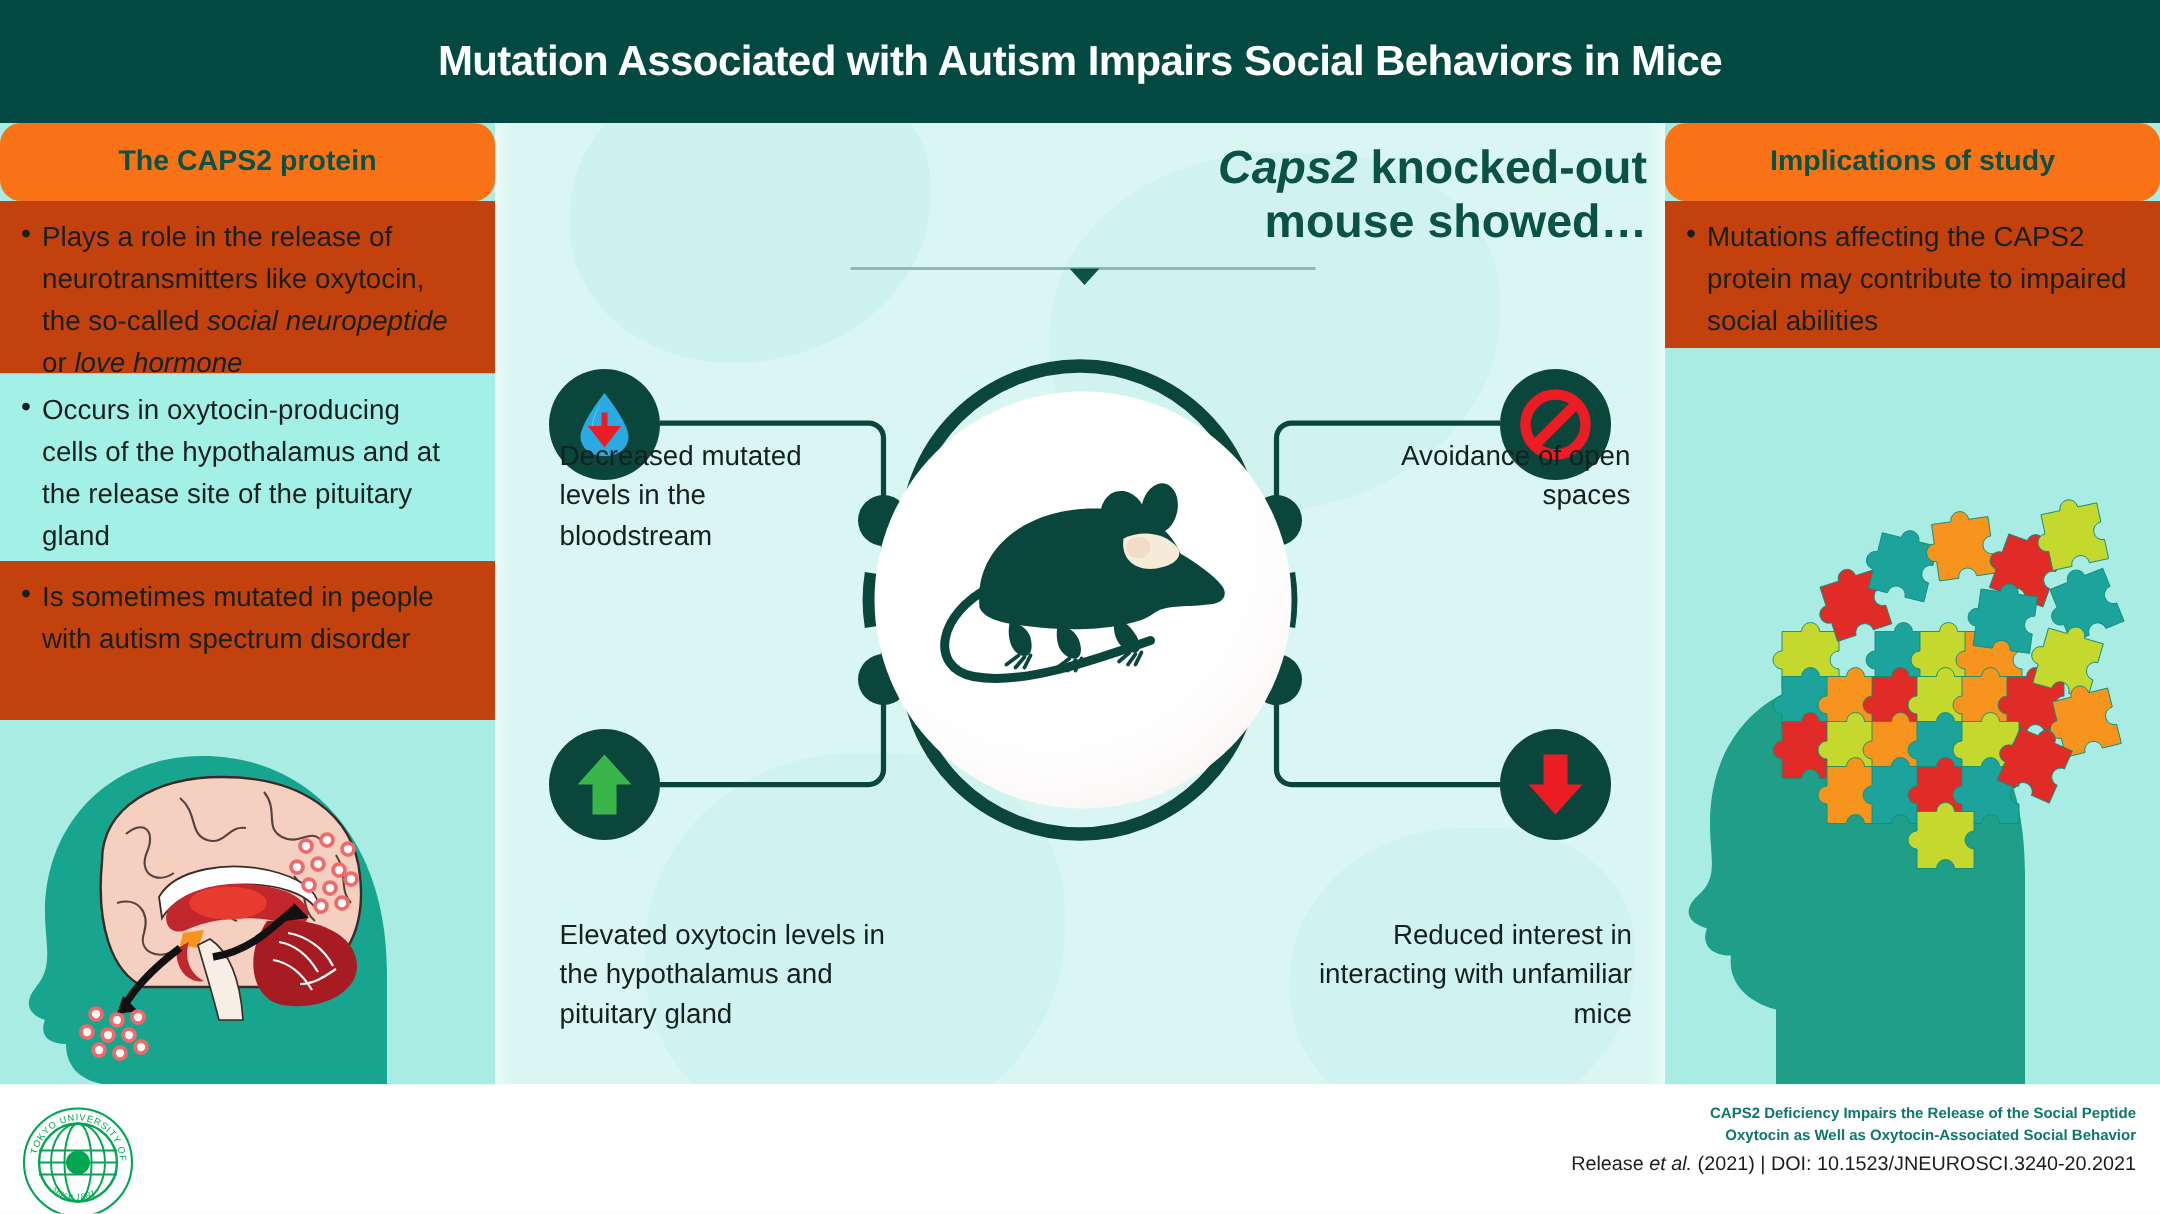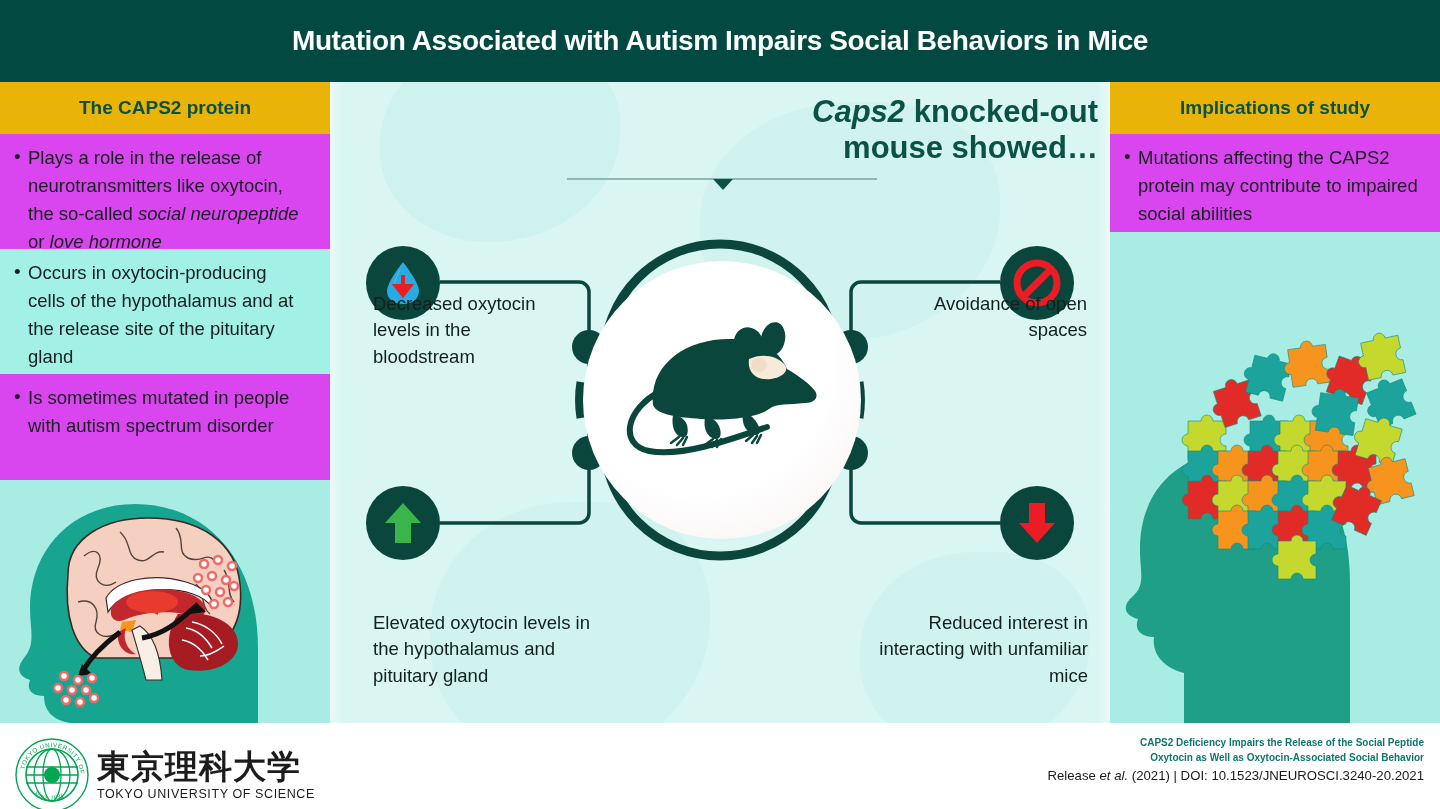--- a/index.html
+++ b/index.html
@@ -45,32 +45,32 @@
   .panel.right { left: 1110px; width: 330px; }
   .panel-divider-l { position: absolute; left: 330px; top: 0; width: 12px; height: 641px;
       background: linear-gradient(to right, #e9fbf8, #d9f6f2); }
   .panel-divider-r { position: absolute; left: 1098px; top: 0; width: 12px; height: 641px;
       background: linear-gradient(to left, #e9fbf8, #d9f6f2); }
 
   .panel-head {
     position: relative;
     height: 52px;
     display: flex; align-items: center; justify-content: center;
-    background: #eab308;
+    background: #f97316;
     color: #0a5145;
-    font-size: 19px; font-weight: bold;
+    font-size: 19px; font-weight: bold; border-radius: 14px;
   }
   .band {
     position: relative;
     padding: 10px 22px 12px 14px;
     color: #17201e;
     font-size: 18.5px;
     line-height: 1.52;
   }
-  .band.dark  { background: #d946ef; }
+  .band.dark  { background: #c2410c; }
   .band.light { background: #a2f0e6; }
   .band ul { list-style: none; }
   .band li { position: relative; padding-left: 14px; }
   .band li::before {
     content: "\2022"; position: absolute; left: 0; top: -1px;
     font-size: 19px; color: #17201e;
   }
   .band em { font-style: italic; }
 
   
@@ -396,21 +396,21 @@
           <path d="M19 2 L37 22 H27 V42 H11 V22 H1 Z" fill="#39b54a"></path>
         </svg>
       </div>
 
       <div class="bubble" style="left:658px;top:404px;">
         <svg width="38" height="44" viewBox="0 0 38 44">
           <path d="M19 42 L1 22 H11 V2 H27 V22 H37 Z" fill="#ec1c24"></path>
         </svg>
       </div>
 
-      <div class="node-label tl">Decreased oxytocin levels in the bloodstream</div>
+      <div class="node-label tl">Decreased mutated levels in the bloodstream</div>
       <div class="node-label tr">Avoidance of open spaces</div>
       <div class="node-label bl">Elevated oxytocin levels in the hypothalamus and pituitary gland</div>
       <div class="node-label br">Reduced interest in interacting with unfamiliar mice</div>
     </div>
   </div>
 
   <div class="footer">
     <div class="logo-row">
       <svg width="76" height="76" viewBox="0 0 76 76">
         <circle cx="38" cy="38" r="36" fill="none" stroke="#00a651" stroke-width="1.4"></circle>
@@ -423,24 +423,20 @@
         <circle cx="38" cy="38" r="8" fill="#00a651"></circle>
         <path id="sealtop" d="M10 38 A28 28 0 0 1 66 38" fill="none"></path>
         <text font-size="6.2" fill="#00a651" font-family="'Liberation Sans',sans-serif" letter-spacing="0.6">
           <textPath href="#sealtop" startOffset="6%">TOKYO UNIVERSITY OF SCIENCE</textPath>
         </text>
         <path id="sealbot" d="M13 44 A26 26 0 0 0 63 44" fill="none"></path>
         <text font-size="6.4" fill="#00a651" font-family="'Liberation Serif',serif" font-style="italic" letter-spacing="0.4">
           <textPath href="#sealbot" startOffset="22%">since 1881</textPath>
         </text>
       </svg>
-      <div class="logo-text">
-        <div class="logo-jp">東京理科大学</div>
-        <div class="logo-en">TOKYO UNIVERSITY OF SCIENCE</div>
-      </div>
     </div>
 
     <div class="cite">
       <div class="cite-title">CAPS2 Deficiency Impairs the Release of the Social Peptide</div>
       <div class="cite-title">Oxytocin as Well as Oxytocin-Associated Social Behavior</div>
       <div class="cite-ref"><span>Release </span><em>et al.</em><span> (2021)  | DOI: 10.1523/JNEUROSCI.3240-20.2021</span></div>
     </div>
   </div>
 </div>
 

